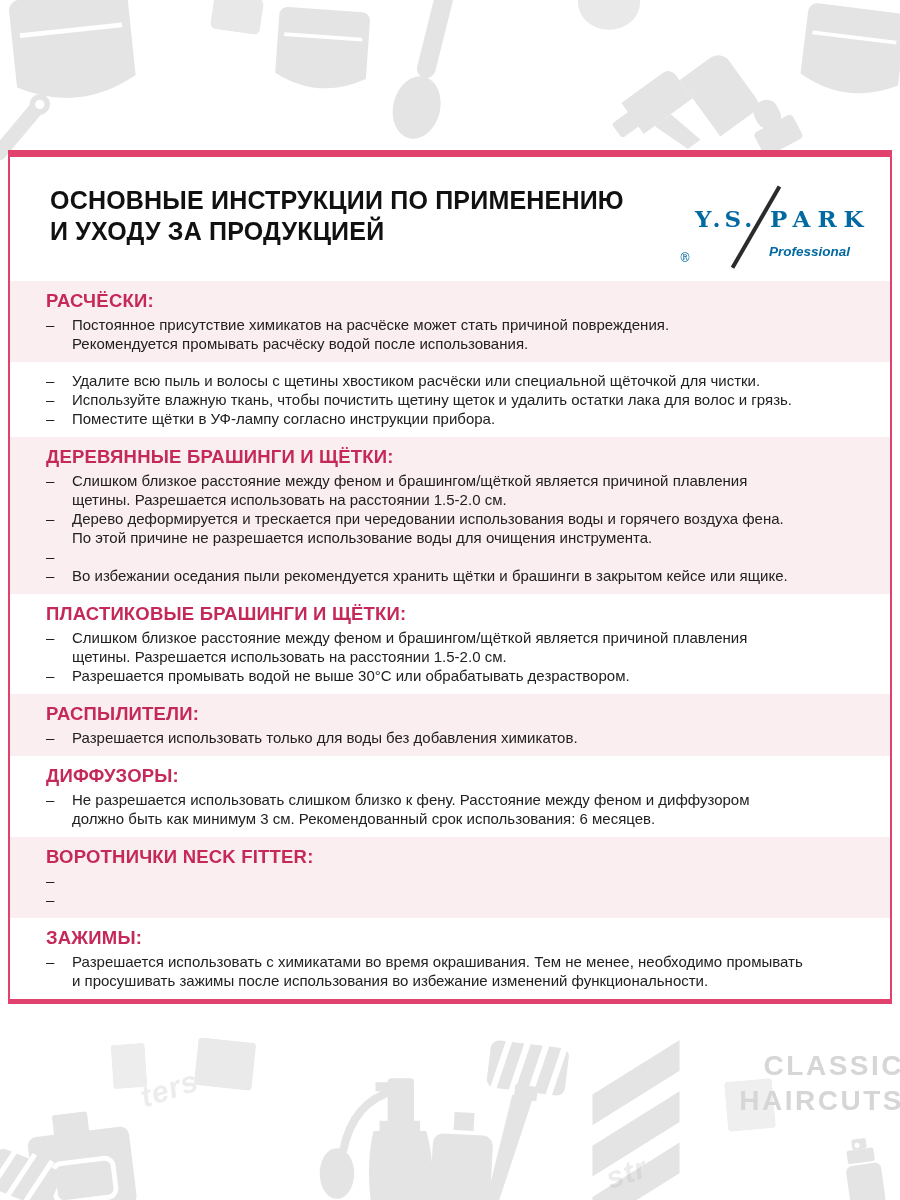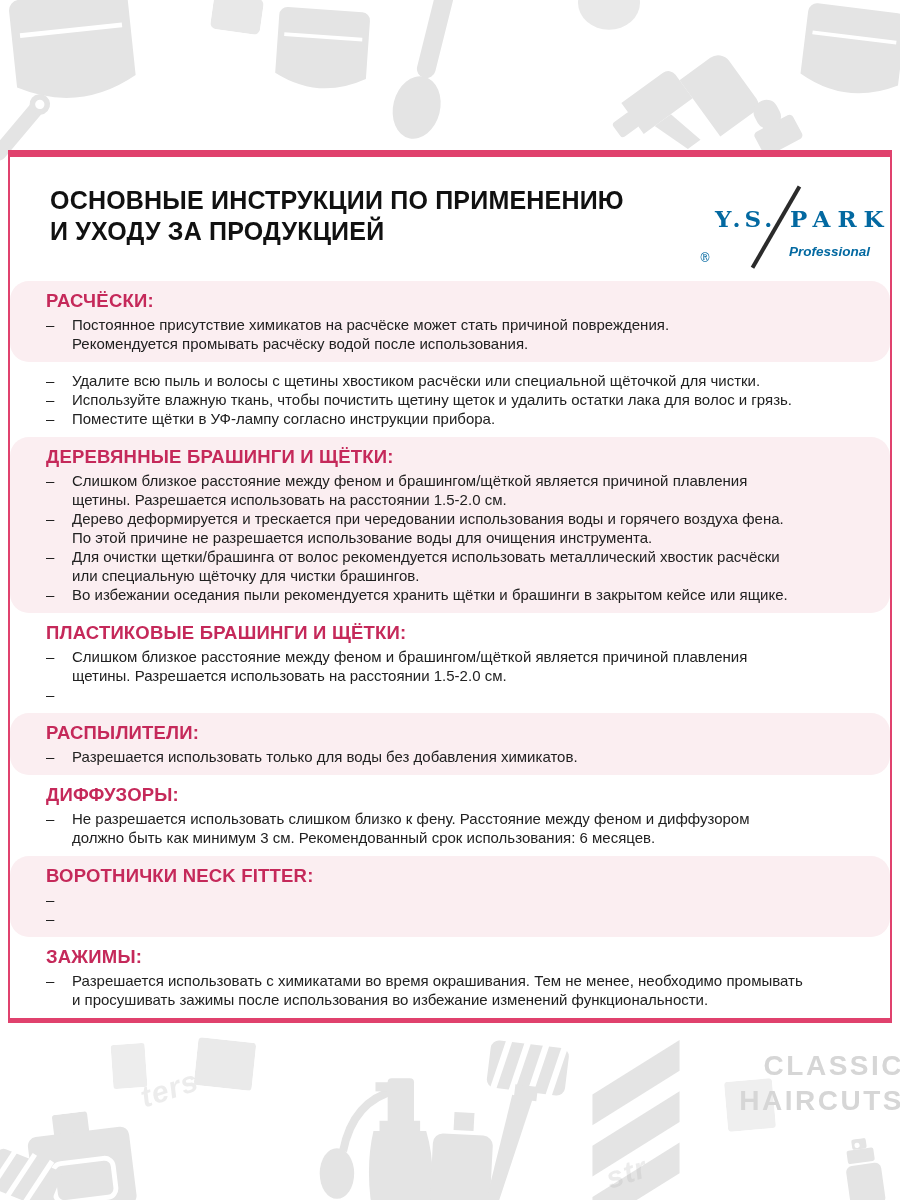--- a/index.html
+++ b/index.html
@@ -14,40 +14,40 @@
 
   
   .wm-brand{position:absolute;top:1048px;right:-4px;text-align:right;font-weight:bold;
             font-size:28px;line-height:35px;letter-spacing:2.5px;color:var(--wmc,#d6d6d6);}
   .wm-brand span{display:block;}
 
   
   .card{position:absolute;left:8px;top:150px;width:884px;box-sizing:border-box;background:#fff;
         border-style:solid;border-color:var(--border,#e0416d);border-width:7px 2px 5px 2px;}
   .card-head{display:flex;justify-content:space-between;align-items:flex-start;
-             padding:28px 18px 14px 40px;}
+             padding:28px 38px 14px 40px;}
   .title{margin:0;font-size:25px;line-height:31px;font-weight:bold;color:#111;letter-spacing:.2px;}
   .title span{display:block;white-space:nowrap;}
 
   
   .logo{position:relative;width:175px;height:80px;flex:none;margin-top:2px;color:#0369a1;
         font-family:"DejaVu Serif",serif;}
   .logo-ys{position:absolute;left:18px;top:20px;font-size:23px;font-weight:bold;
            letter-spacing:4px;line-height:1;}
   .logo-park{position:absolute;left:93px;top:20px;font-size:23px;font-weight:bold;
              letter-spacing:7px;line-height:1;}
   .logo-slash{position:absolute;left:77px;top:-7px;width:3.5px;height:94px;background:#2b2b2b;
               transform:rotate(30deg);}
   .logo-prof{position:absolute;right:2px;bottom:8px;font-size:13.5px;font-style:italic;
              font-weight:bold;font-family:"Liberation Sans",sans-serif;}
   .logo-reg{position:absolute;left:2px;bottom:2px;font-size:12px;}
 
   
   .band{padding:9px 26px 9px 36px;}
-  .band.tint{background:var(--tint,#fbeef1);border-radius:19px;}
+  .band.tint{background:var(--tint,#fbeef1);}
   .band-heading{margin:0 0 3px 0;font-size:18.5px;line-height:22px;font-weight:bold;
                 color:var(--accent,#c5295a);letter-spacing:.2px;}
   .bullet{display:flex;font-size:15px;line-height:19px;color:var(--ink,#212121);}
   .dash{width:26px;flex:none;}
 </style>
 </head>
 <body>
 
 <div class="stage">
 
@@ -248,40 +248,40 @@
     <span class="bullet-text">Слишком близкое расстояние между феном и брашингом/щёткой является причиной плавления<br>щетины. Разрешается использовать на расстоянии 1.5-2.0 см.</span>
   </div>
 
   <div class="bullet">
     <span class="dash">–</span>
     <span class="bullet-text">Дерево деформируется и трескается при чередовании использования воды и горячего воздуха фена.<br>По этой причине не разрешается использование воды для очищения инструмента.</span>
   </div>
 
   <div class="bullet">
     <span class="dash">–</span>
-    <span class="bullet-text">Для очистки щетки/брашинга от волос рекомендуется использовать металлический хвостик расчёски<br>или специальную щёточку для чистки брашингов.</span>
   </div>
 
   <div class="bullet">
     <span class="dash">–</span>
     <span class="bullet-text">Во избежании оседания пыли рекомендуется хранить щётки и брашинги в закрытом кейсе или ящике.</span>
   </div>
 </div>
   </section>
 
   <section class="band">
     <h2 class="band-heading">ПЛАСТИКОВЫЕ БРАШИНГИ И ЩЁТКИ:</h2>
     <div class="bullets">
   <div class="bullet">
     <span class="dash">–</span>
     <span class="bullet-text">Слишком близкое расстояние между феном и брашингом/щёткой является причиной плавления<br>щетины. Разрешается использовать на расстоянии 1.5-2.0 см.</span>
   </div>
 
   <div class="bullet">
     <span class="dash">–</span>
+    <span class="bullet-text">Разрешается промывать водой не выше 30°C или обрабатывать дезраствором.</span>
   </div>
 </div>
   </section>
 
   <section class="band tint">
     <h2 class="band-heading">РАСПЫЛИТЕЛИ:</h2>
     <div class="bullets">
   <div class="bullet">
     <span class="dash">–</span>
     <span class="bullet-text">Разрешается использовать только для воды без добавления химикатов.</span>

